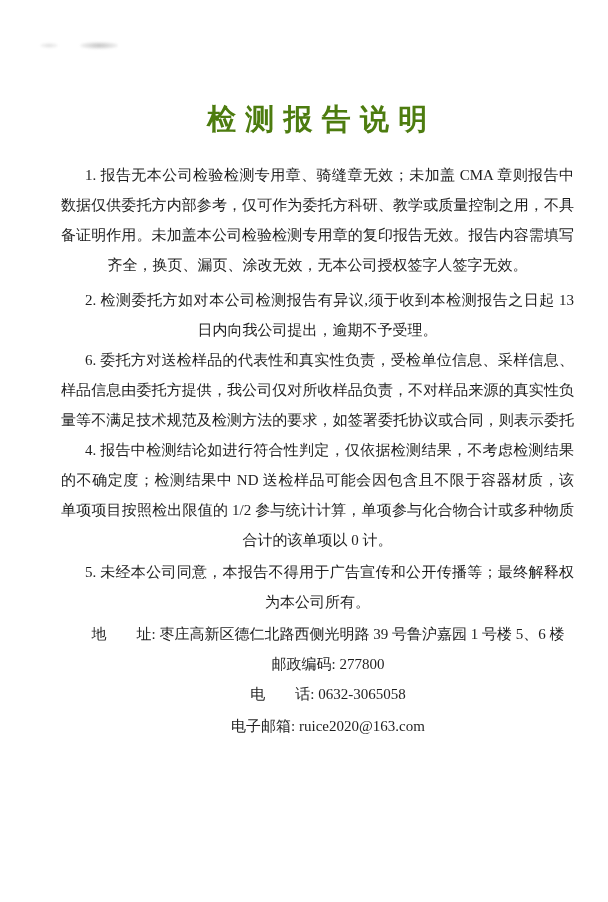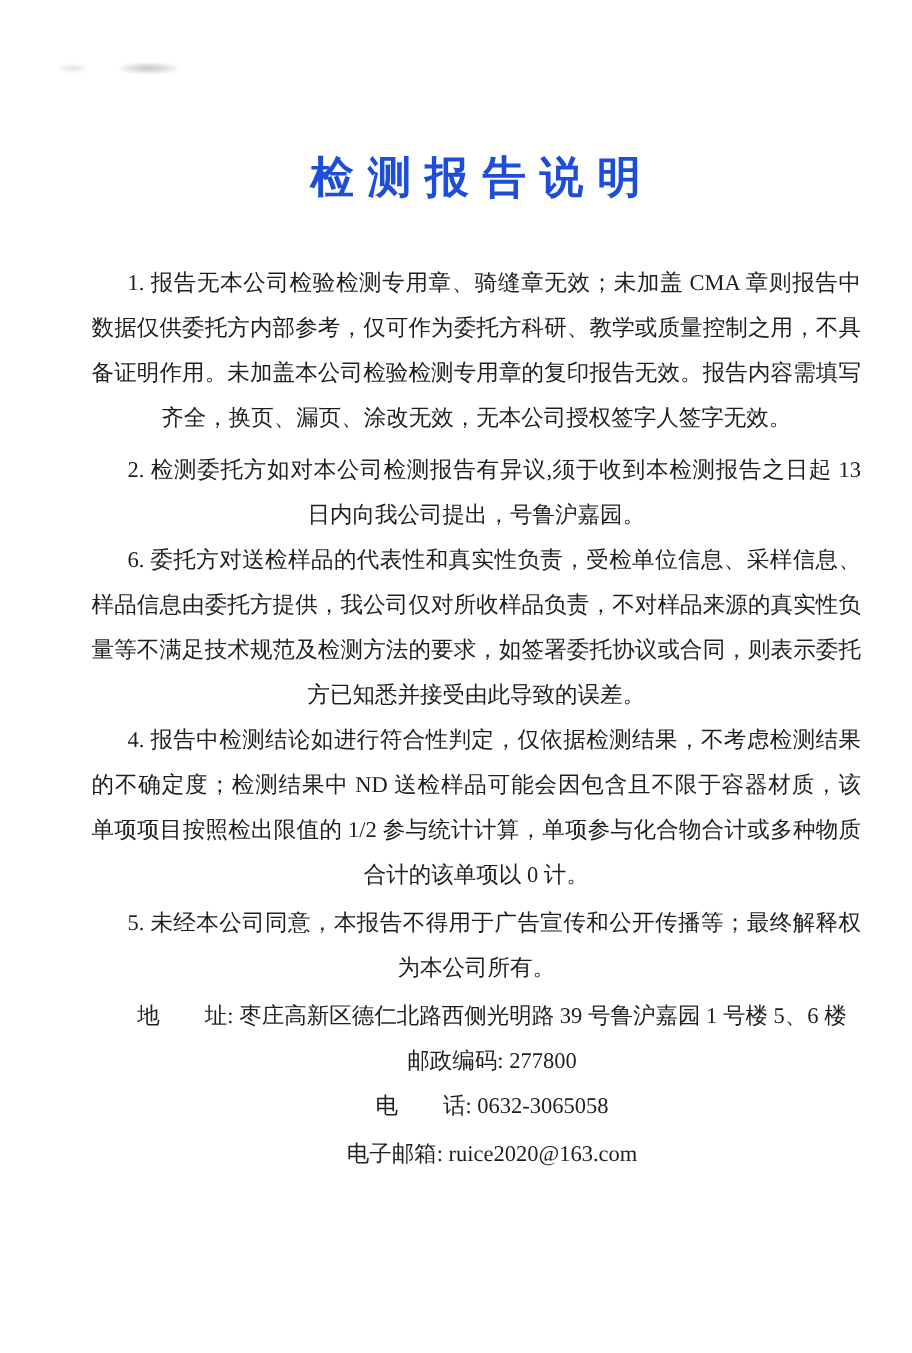--- a/index.html
+++ b/index.html
@@ -20,24 +20,24 @@
 
   .content{position:absolute;left:61px;top:0;width:513px;}
 
   .title{
     margin-top:102px;
     text-align:center;
     font-weight:700;
     font-size:29px;
     line-height:34px;
     letter-spacing:1px;
-    color:#1d4ed8;
+    color:#4d7c0f;
   }
 
-  .lines{margin-top:38px;}
+  .lines{margin-top:24px;}
   .ln{
     font-size:15px;
     line-height:30px;
     height:30px;
     overflow:hidden;
     text-align:center;
   }
   .j{text-align:justify;text-align-last:justify;}
   .i{padding-left:24px;}   
   .c{padding-left:21px;}   
@@ -56,26 +56,25 @@
 
     <div class="title">检 测 报 告 说 明</div>
 
     <div class="lines">
       <div class="ln i j">1. 报告无本公司检验检测专用章、骑缝章无效；未加盖 CMA 章则报告中</div>
       <div class="ln j">数据仅供委托方内部参考，仅可作为委托方科研、教学或质量控制之用，不具</div>
       <div class="ln j">备证明作用。未加盖本公司检验检测专用章的复印报告无效。报告内容需填写</div>
       <div class="ln">齐全，换页、漏页、涂改无效，无本公司授权签字人签字无效。</div>
 
       <div class="ln i j g5">2. 检测委托方如对本公司检测报告有异议,须于收到本检测报告之日起 13</div>
-      <div class="ln">日内向我公司提出，号鲁沪嘉园。</div>
+      <div class="ln">日内向我公司提出，逾期不予受理。</div>
 
       <div class="ln i j">6. 委托方对送检样品的代表性和真实性负责，受检单位信息、采样信息、</div>
       <div class="ln j">样品信息由委托方提供，我公司仅对所收样品负责，不对样品来源的真实性负</div>
       <div class="ln j">量等不满足技术规范及检测方法的要求，如签署委托协议或合同，则表示委托</div>
-      <div class="ln">方已知悉并接受由此导致的误差。</div>
 
       <div class="ln i j">4. 报告中检测结论如进行符合性判定，仅依据检测结果，不考虑检测结果</div>
       <div class="ln j">的不确定度；检测结果中 ND 送检样品可能会因包含且不限于容器材质，该</div>
       <div class="ln j">单项项目按照检出限值的 1/2 参与统计计算，单项参与化合物合计或多种物质</div>
       <div class="ln">合计的该单项以 0 计。</div>
 
       <div class="ln i j g2">5. 未经本公司同意，本报告不得用于广告宣传和公开传播等；最终解释权</div>
       <div class="ln">为本公司所有。</div>
 
       <div class="ln c g2">地　　址: 枣庄高新区德仁北路西侧光明路 39 号鲁沪嘉园 1 号楼 5、6 楼</div>

